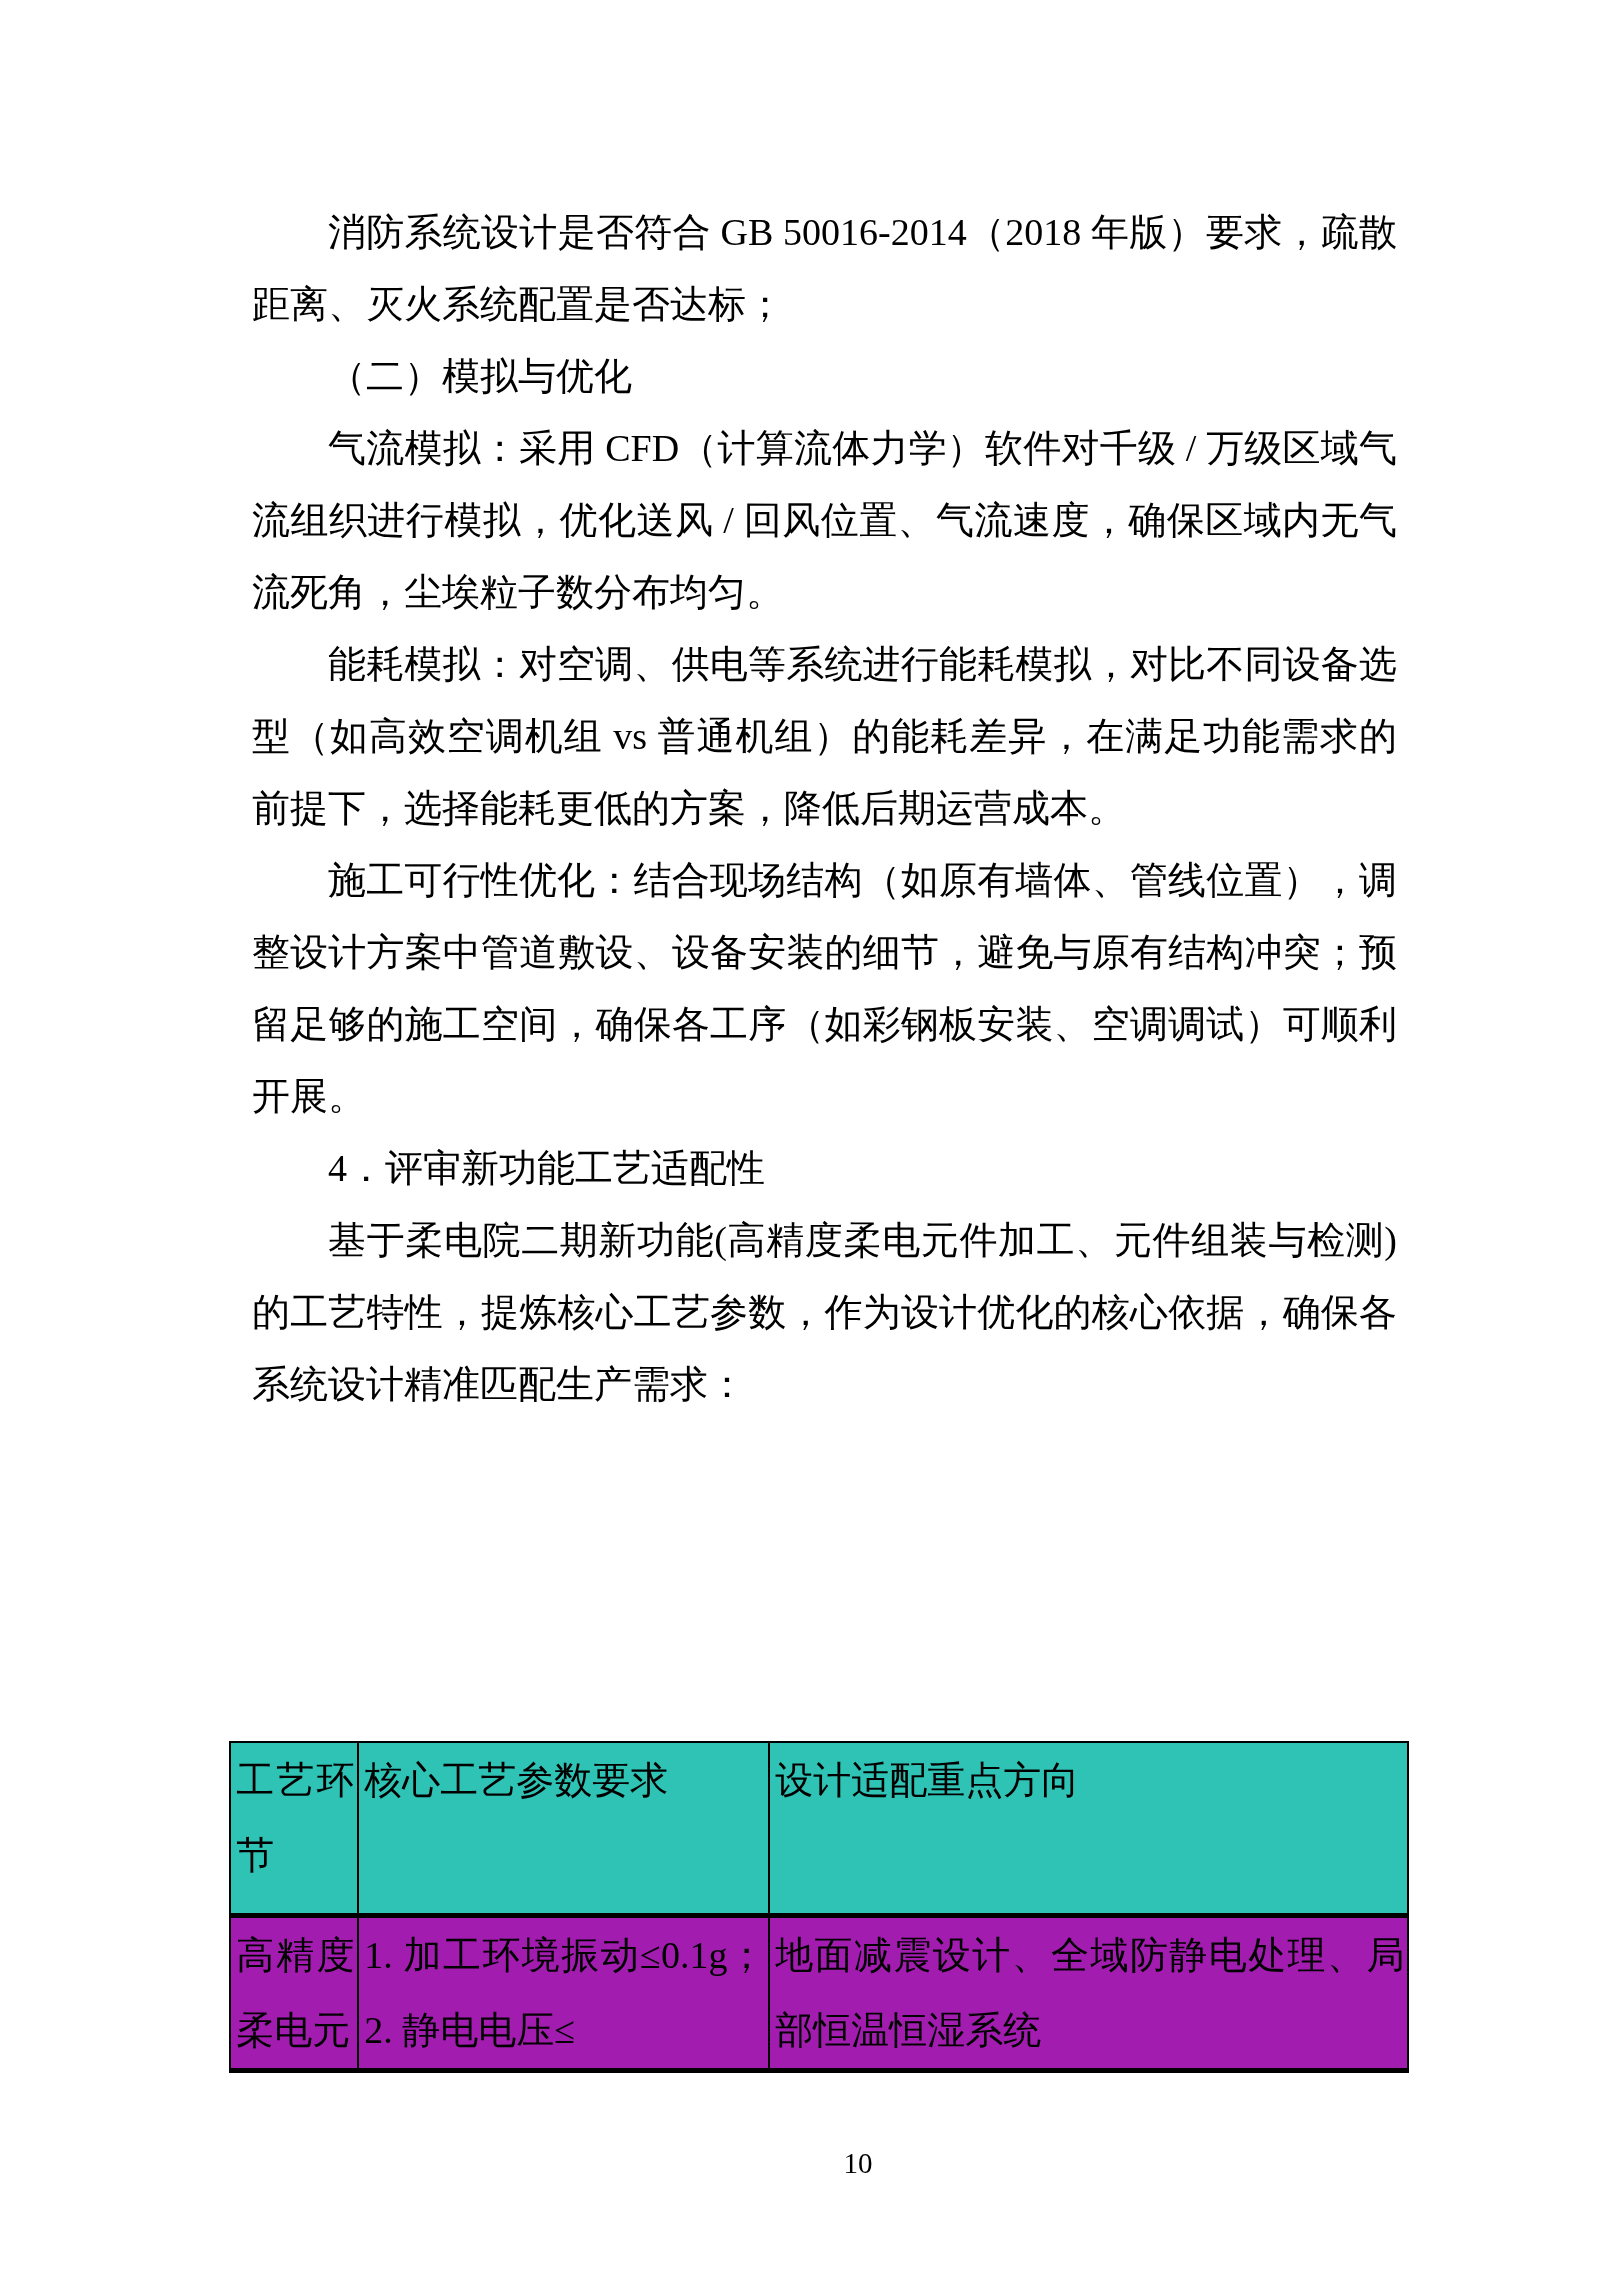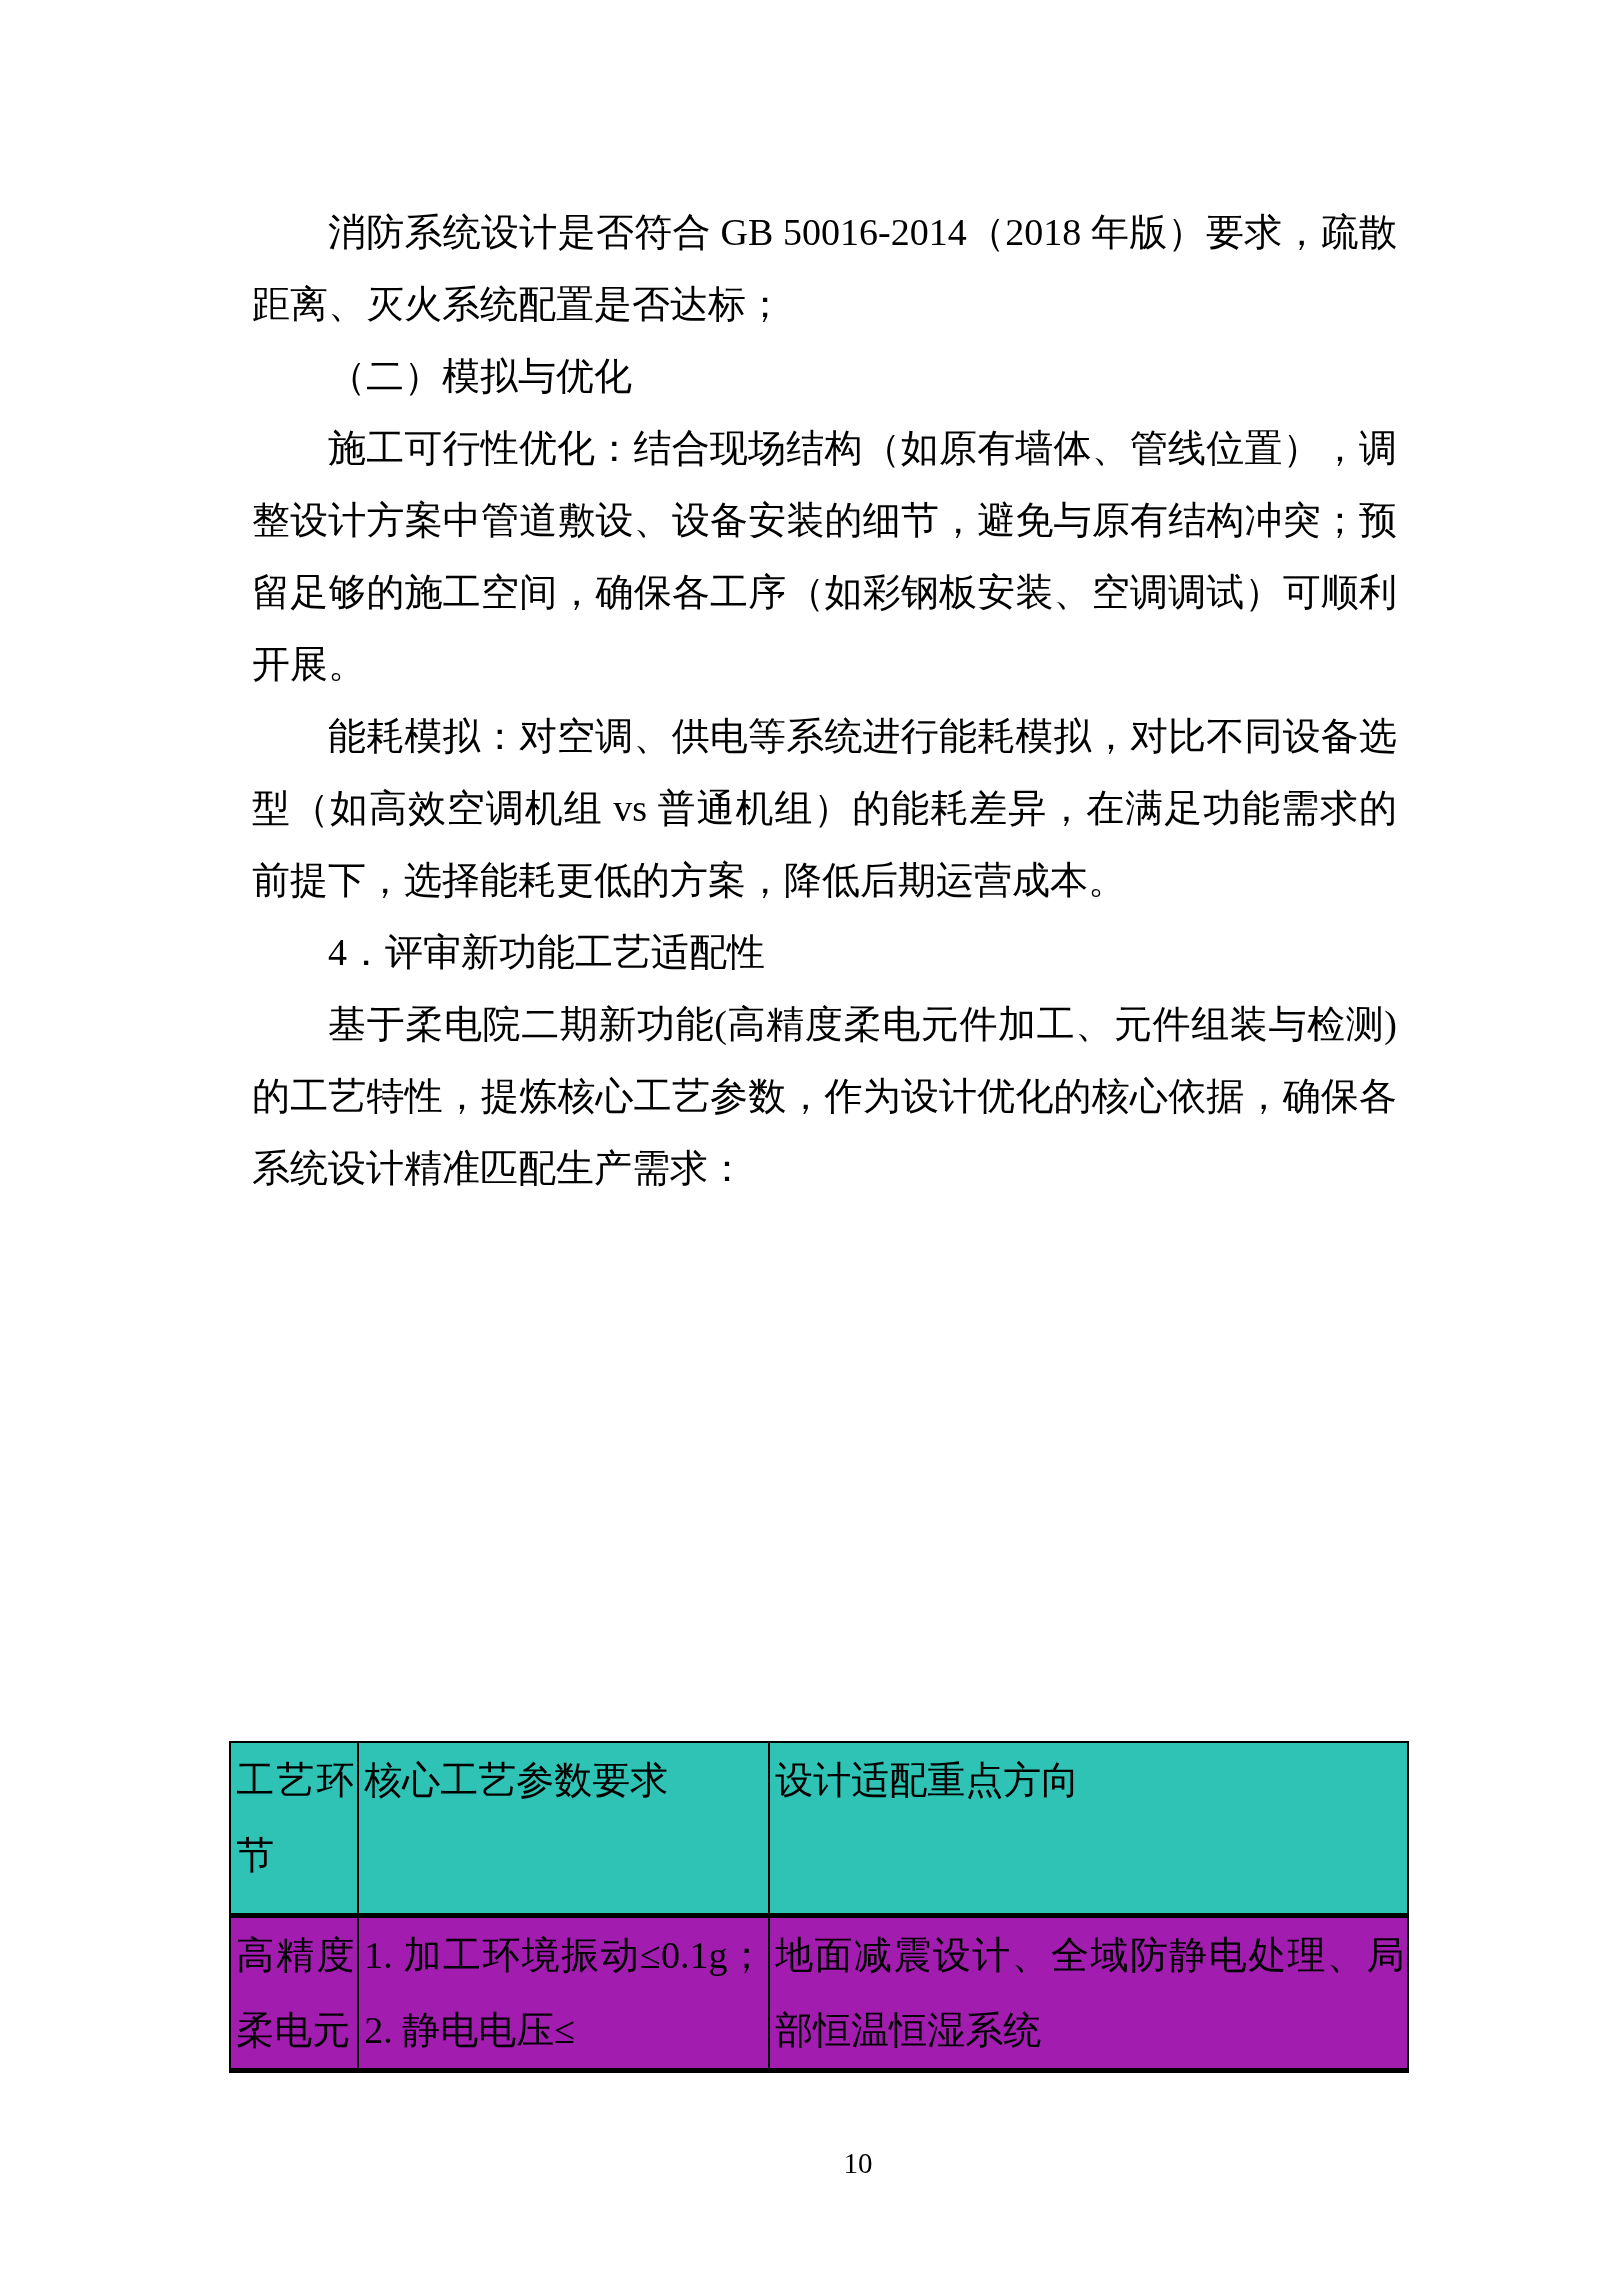--- a/index.html
+++ b/index.html
@@ -82,22 +82,23 @@
   }
 </style>
 </head>
 <body>
 
 <div class="page">
 
   <div class="content">
     <p>消防系统设计是否符合 GB 50016-2014（2018 年版）要求，疏散距离、灭火系统配置是否达标；</p>
     <p>（二）模拟与优化</p>
+    <p>气流模拟：采用 CFD（计算流体力学）软件对千级 / 万级区域气流组织进行模拟，优化送风 / 回风位置、气流速度，确保区域内无气流死角，尘埃粒子数分布均匀。</p>
+    <p>能耗模拟：对空调、供电等系统进行能耗模拟，对比不同设备选型（如高效空调机组 vs 普通机组）的能耗差异，在满足功能需求的前提下，选择能耗更低的方案，降低后期运营成本。</p>
     <p>施工可行性优化：结合现场结构（如原有墙体、管线位置），调整设计方案中管道敷设、设备安装的细节，避免与原有结构冲突；预留足够的施工空间，确保各工序（如彩钢板安装、空调调试）可顺利开展。</p>
-    <p>能耗模拟：对空调、供电等系统进行能耗模拟，对比不同设备选型（如高效空调机组 vs 普通机组）的能耗差异，在满足功能需求的前提下，选择能耗更低的方案，降低后期运营成本。</p>
     <p>4．评审新功能工艺适配性</p>
     <p>基于柔电院二期新功能(高精度柔电元件加工、元件组装与检测)的工艺特性，提炼核心工艺参数，作为设计优化的核心依据，确保各系统设计精准匹配生产需求：</p>
   </div>
 
   <table class="doc-table">
     <colgroup>
       <col class="col-1">
       <col class="col-2">
       <col class="col-3">
     </colgroup>

